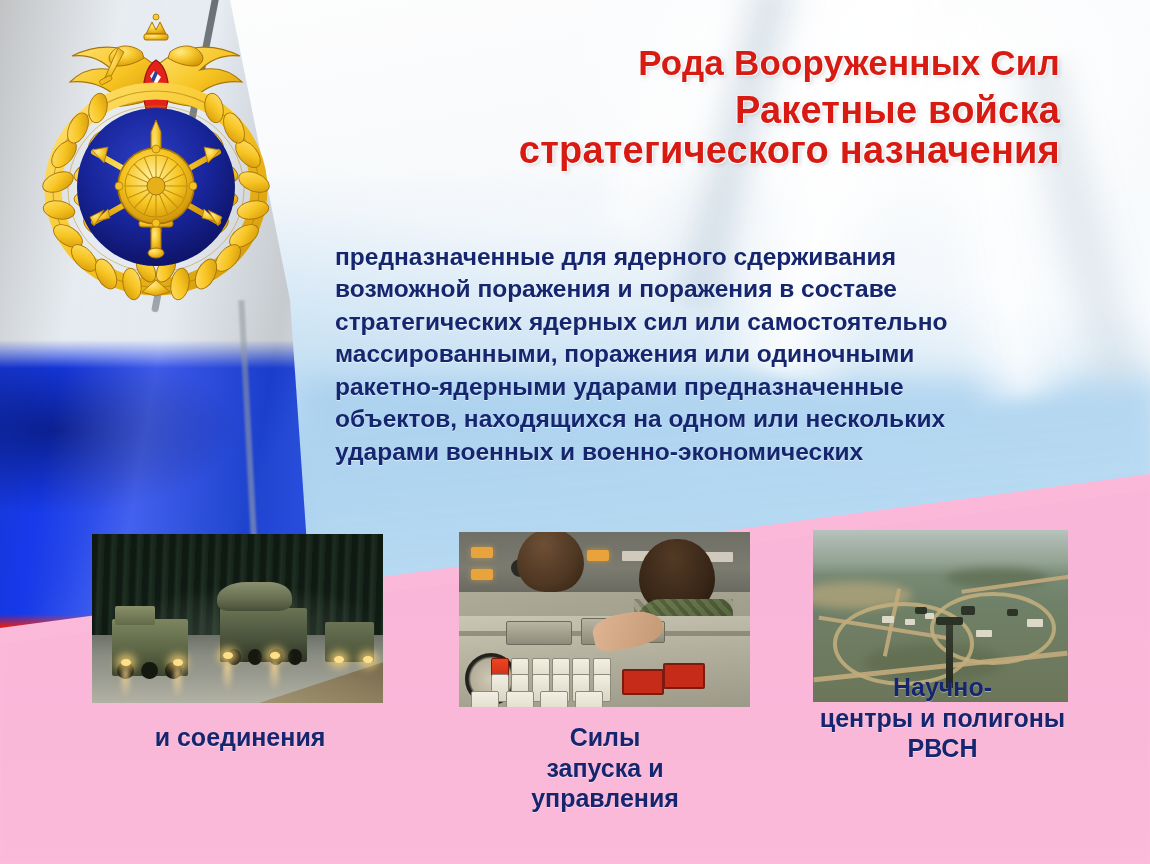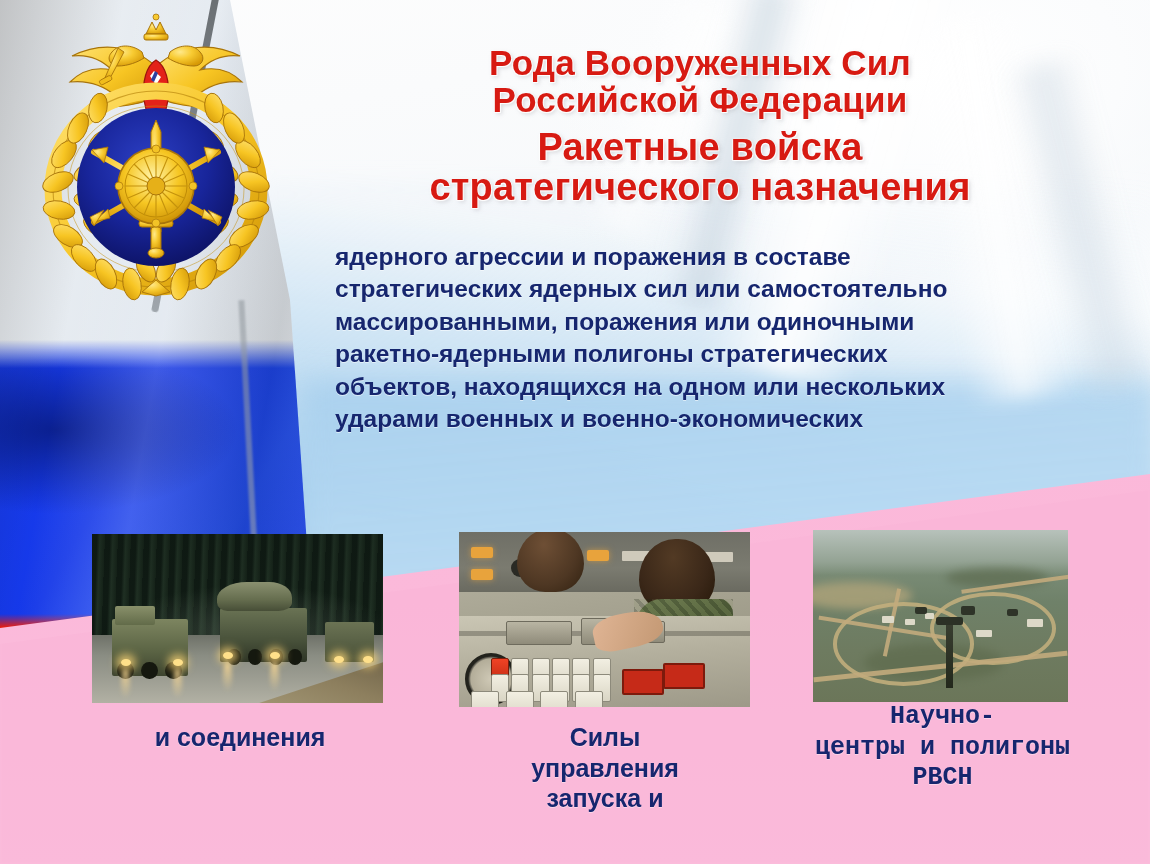--- a/index.html
+++ b/index.html
@@ -93,21 +93,21 @@
     position:absolute;left:0;top:430px;width:1150px;height:434px;
     background:rgba(250,180,215,.55);
     clip-path:polygon(0 214px, 1150px 60px, 1150px 434px, 0 434px);
     filter:blur(1px);
   }
 
   
   .emblem{position:absolute;left:42px;top:4px;width:228px;height:300px;}
 
   
-  .title-block{position:absolute;left:330px;top:44px;width:740px;text-align:center;}
+  .title-block{position:absolute;left:320px;top:44px;width:740px;text-align:right;}
   .t-line{
     color:#d71a12;font-weight:bold;line-height:1.06;letter-spacing:.2px;
     text-shadow:
       0 0 3px rgba(255,255,255,.95),
       1px 1px 0 rgba(255,255,255,.85),
       -1px 1px 0 rgba(255,255,255,.7),
       2px 2px 4px rgba(140,140,150,.35);
   }
   .t1{font-size:35px;}
   .t2{font-size:35px;}
@@ -205,21 +205,21 @@
   .p3-tower::before{content:"";position:absolute;left:-10px;top:-2px;width:27px;height:8px;background:#2c3126;border-radius:2px;}
 
   
   .caption{
     position:absolute;text-align:center;color:#16266e;font-weight:bold;
     font-size:25px;line-height:1.22;text-shadow:0 1px 0 rgba(255,255,255,.4);
   }
   .caption .ln{display:block;white-space:nowrap;}
   #caption-1{left:55px;top:722px;width:370px;}
   #caption-2{left:475px;top:722px;width:260px;}
-  #caption-3{left:780px;top:702px;width:325px;font-family:Liberation Mono, monospace;}
+  #caption-3{left:780px;top:672px;width:325px;}
 </style>
 </head>
 <body>
 
 <div id="slide">
 
   <div class="bg-layer">
     <div class="cloth-white"></div>
     <div class="cloth-blue"></div>
     <div class="cloth-blue2"></div>
@@ -373,30 +373,30 @@
         <circle cx="114" cy="145" r="4" fill="#f3c326" stroke="#a8740a" stroke-width=".7"></circle>
         <circle cx="114" cy="219" r="4" fill="#f3c326" stroke="#a8740a" stroke-width=".7"></circle>
         <circle cx="77" cy="182" r="4" fill="#f3c326" stroke="#a8740a" stroke-width=".7"></circle>
         <circle cx="151" cy="182" r="4" fill="#f3c326" stroke="#a8740a" stroke-width=".7"></circle>
       </g>
     </svg>
   </div>
 
   <div class="title-block">
     <div class="t-line t1">Рода Вооруженных Сил</div>
-    <div class="t-line t2">Российской Федерации</div>
     <div class="t-line t3">Ракетные войска</div>
     <div class="t-line t4">стратегического  назначения</div>
   </div>
 
   <div class="body-text">
-    <span class="ln">ядерного агрессии и поражения в составе</span>
+    <span class="ln">предназначенные для ядерного сдерживания</span>
+    <span class="ln">возможной поражения и поражения в составе</span>
     <span class="ln">стратегических ядерных сил или самостоятельно</span>
     <span class="ln">массированными, поражения или одиночными</span>
-    <span class="ln">ракетно-ядерными полигоны стратегических</span>
+    <span class="ln">ракетно-ядерными ударами предназначенные</span>
     <span class="ln">объектов, находящихся на одном или нескольких</span>
     <span class="ln">ударами военных и военно-экономических</span>
   </div>
 
   <div class="photo" id="photo-1">
     <div class="p1-sky"></div>
     <div class="p1-forest"></div>
     <div class="p1-road"></div>
     <div class="p1-shoulder"></div>
 
@@ -498,22 +498,22 @@
     <div class="p3-dark" style="left:76%;top:46%;width:11px;height:7px;"></div>
     <div class="p3-tower"></div>
   </div>
 
   <div class="caption" id="caption-1">
     <span class="ln">и соединения</span>
   </div>
 
   <div class="caption" id="caption-2">
     <span class="ln">Силы</span>
+    <span class="ln">запуска и</span>
     <span class="ln">управления</span>
-    <span class="ln">запуска и</span>
   </div>
 
   <div class="caption" id="caption-3">
     <span class="ln">Научно-</span>
     <span class="ln">центры и полигоны</span>
     <span class="ln">РВСН</span>
   </div>
 
 </div>
 

